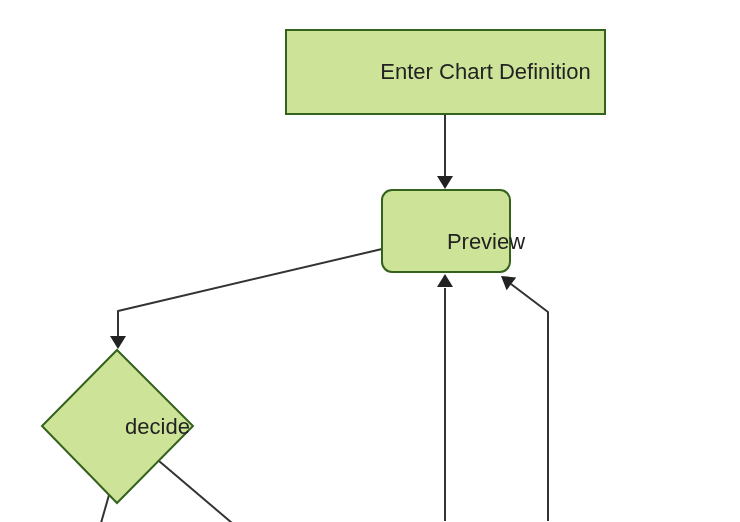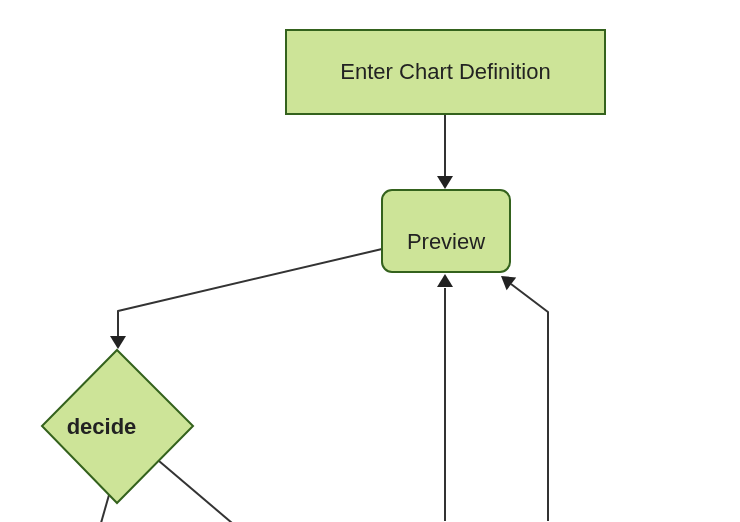--- a/index.html
+++ b/index.html
@@ -38,20 +38,21 @@
   }
   .node-label {
     position: absolute;
     display: flex;
     align-items: center;
     justify-content: center;
     text-align: center;
     font-size: 22px;
     color: var(--text, #222222);
     pointer-events: none;
+    padding-left: 40px;
   }
 </style>
 </head>
 <body>
 
 <div class="canvas">
 
   <svg class="diagram-svg" width="740" height="522" viewBox="0 0 740 522">
 
     <path class="edge" d="M445,114 L445,178"></path>
@@ -71,15 +72,15 @@
 
     <rect class="node-shape" x="286" y="30" width="319" height="84"></rect>
     <rect class="node-shape" x="382" y="190" width="128" height="82" rx="10" ry="10"></rect>
     <polygon class="node-shape" points="117,350 193,426 117,503 42,426"></polygon>
   </svg>
 
   <div class="node-label" style="left:286px; top:30px; width:319px; height:84px;">Enter Chart Definition</div>
 
   <div class="node-label" style="left:382px; top:190px; width:128px; height:104px;">Preview</div>
 
-  <div class="node-label" style="left:26px; top:350px; width:151px; height:153px;font-weight:bold;">decide</div>
+  <div class="node-label" style="left:42px; top:350px; width:151px; height:153px;">decide</div>
 
 </div>
 
 </body></html>

